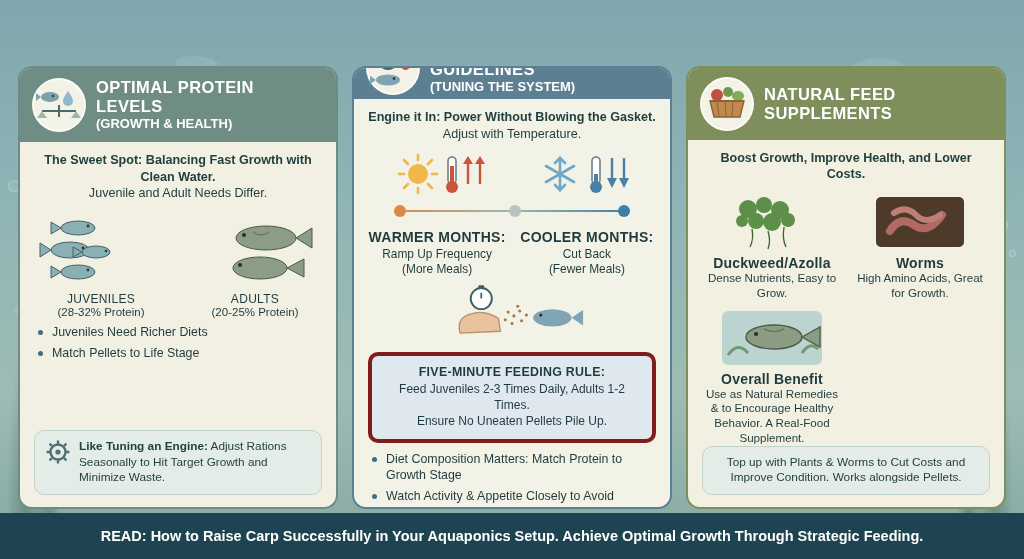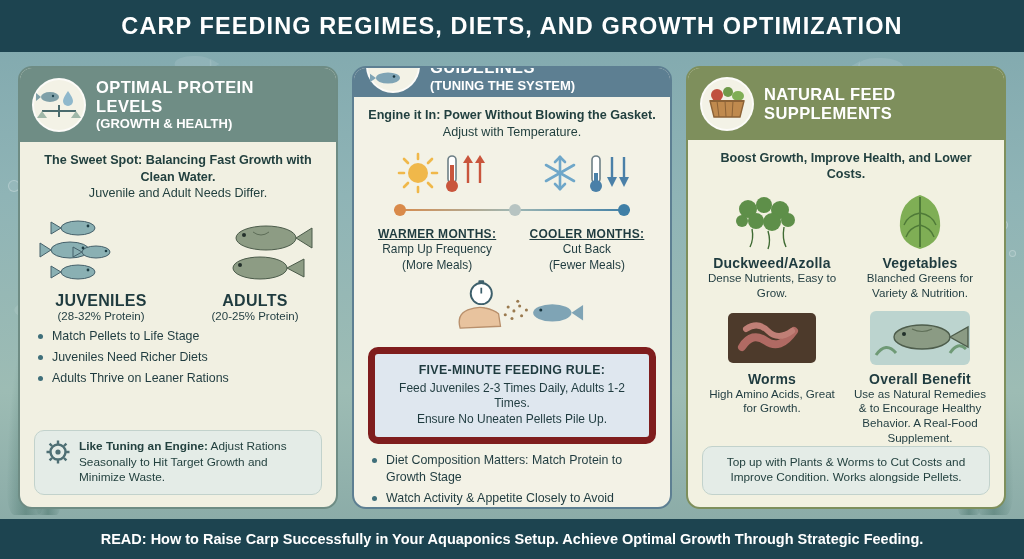--- a/index.html
+++ b/index.html
@@ -52,21 +52,21 @@
     margin: 0;
     color: #ffffff;
     font-size: 23.5px;
     font-weight: bold;
     letter-spacing: 1.1px;
     text-align: center;
   }
 
   
   .footer {
-    position: absolute; bottom: 0; left: 0; right: 0; height: 40px;
+    position: absolute; bottom: 0; left: 0; right: 0; height: 46px;
     background: #1d4450;
     display: flex; align-items: center; justify-content: center;
     z-index: 5;
   }
   .footer p {
     margin: 0; color: #ffffff;
     font-size: 14.5px; font-weight: bold; text-align: center;
   }
 
   
@@ -174,21 +174,21 @@
   .arrow-label {
     position: absolute; left: 50%; transform: translateX(-50%);
     font-size: 11.5px; font-weight: bold; color: #1f3b3f;
     background: transparent;
   }
   .labels-row {
     display: flex; justify-content: space-between;
     margin-top: 2px; padding: 0 2px;
   }
   .labels-row .lab { text-align: center; width: 130px; }
-  .labels-row .lab .name { font-size: 16px; font-weight: bold; letter-spacing: .3px; }
+  .labels-row .lab .name { font-size: 12px; font-weight: normal; letter-spacing: .3px; }
   .labels-row .lab .sub { font-size: 11.5px; }
 
   
   .temp-row {
     display: flex; justify-content: space-around; align-items: flex-end;
     margin-top: 8px;
   }
   .temp-line {
     position: relative; height: 22px; margin: 2px 10px 0 10px;
   }
@@ -196,25 +196,25 @@
     position: absolute; left: 6%; right: 6%; top: 10px; height: 2px;
     background: linear-gradient(90deg, #d98a4a, #9fb7b3, #3f7fa6);
   }
   .dot {
     position: absolute; top: 5px; width: 12px; height: 12px; border-radius: 50%;
   }
   .season-row { display: flex; justify-content: space-between; margin-top: 6px; }
   .season {
     width: 48%; text-align: center; font-size: 11.9px; line-height: 1.3;
   }
-  .season .h { font-weight: bold; font-size: 12px; letter-spacing: .3px; text-decoration: underline; }
+  .season .h { font-weight: bold; font-size: 14px; letter-spacing: .3px; }
 
   .rule-box {
     margin-top: 8px;
-    background: #dfe7ef; border: 7px solid #7f1d1d;
+    background: #dfe7ef; border: 4px solid #7f1d1d;
     border-radius: 10px;
     padding: 8px 10px 9px 10px;
     text-align: center;
     font-size: 12px; line-height: 1.32;
     color: #1f3b3f;
   }
   .rule-box .h { font-weight: bold; font-size: 12.4px; letter-spacing: .3px; display:block; margin-bottom: 2px;}
 
   .hand-art { height: 62px; position: relative; margin-top: 4px; }
 
@@ -248,23 +248,20 @@
     <div class="ghost-fish" style="left:170px;top:54px;transform:scale(.8);"></div>
     <div class="ghost-fish" style="right:120px;top:58px;transform:scaleX(-1);"></div>
     <div class="ghost-fish" style="right:46px;top:140px;transform:scaleX(-1) scale(.85);"></div>
     <div class="ghost-fish" style="left:12px;top:300px;transform:scale(.9);"></div>
     <div class="bubble" style="left:8px;top:180px;width:12px;height:12px;"></div>
     <div class="bubble" style="left:22px;top:205px;width:8px;height:8px;"></div>
     <div class="bubble" style="right:16px;top:220px;width:10px;height:10px;"></div>
     <div class="bubble" style="right:8px;top:250px;width:7px;height:7px;"></div>
   </div>
 
-  <div class="header">
-    <h1>CARP FEEDING REGIMES, DIETS, AND GROWTH OPTIMIZATION</h1>
-  </div>
 
   <div class="columns">
 
     <section class="col col-1">
       <div class="col-head">
         <div class="badge">
           <svg width="46" height="40" viewBox="0 0 46 40">
             <ellipse cx="14" cy="12" rx="9" ry="5" fill="#7fa0a8"></ellipse>
             <polygon points="5,12 0,8 0,16" fill="#7fa0a8"></polygon>
             <circle cx="17" cy="11" r="1.2" fill="#1d4450"></circle>
@@ -329,23 +326,22 @@
             <div class="name">JUVENILES</div>
             <div class="sub">(28-32% Protein)</div>
           </div>
           <div class="lab">
             <div class="name">ADULTS</div>
             <div class="sub">(20-25% Protein)</div>
           </div>
         </div>
 
         <ul class="bullets">
+          <li>Juveniles Need Richer Diets</li>
           <li>Match Pellets to Life Stage</li>
-          <li>Juveniles Need Richer Diets</li>
-          <li>Adults Thrive on Leaner Rations</li>
         </ul>
 
         <div class="note-box">
           <span style="min-width:26px;">
             <svg width="26" height="26" viewBox="0 0 26 26">
               <circle cx="13" cy="13" r="7.5" fill="none" stroke="#4e6f74" stroke-width="2.4"></circle>
               <circle cx="13" cy="13" r="2.6" fill="#4e6f74"></circle>
               <g stroke="#4e6f74" stroke-width="2.4">
                 <line x1="13" y1="1.5" x2="13" y2="5"></line>
                   <line x1="13" y1="21" x2="13" y2="24.5"></line>
@@ -538,31 +534,20 @@
                   <path d="M50 38 q2 10 -2 18"></path>
                     <path d="M66 40 q3 10 0 18"></path>
                     <path d="M82 36 q-2 12 2 20"></path>
                 </g>
               </svg>
             </div>
             <div class="name">Duckweed/Azolla</div>
             <div class="desc">Dense Nutrients, Easy to Grow.</div>
           </div>
 
-          <div class="feed-cell">
-            <div class="feed-art">
-              <svg width="100%" height="62" viewBox="0 0 140 62">
-                <path d="M70 58 q-22 -6 -20 -28 q2 -20 20 -26 q18 6 20 26 q2 22 -20 28z" fill="#7fae55"></path>
-                <path d="M70 56 v-50" stroke="#4f7a38" stroke-width="2"></path>
-                <path d="M70 22 q-12 2 -16 12 M70 34 q-11 3 -14 12 M70 22 q12 2 16 12 M70 34 q11 3 14 12" stroke="#4f7a38" stroke-width="1.4" fill="none"></path>
-              </svg>
-            </div>
-            <div class="name">Vegetables</div>
-            <div class="desc">Blanched Greens for Variety &amp; Nutrition.</div>
-          </div>
 
           <div class="feed-cell">
             <div class="feed-art">
               <svg width="100%" height="62" viewBox="0 0 140 62">
                 <rect x="26" y="6" width="88" height="50" rx="5" fill="#4d3a2b"></rect>
                 <path d="M40 40 q10 -16 24 -6 q14 10 28 -10" stroke="#b06a63" stroke-width="8" fill="none" stroke-linecap="round"></path>
                 <path d="M44 22 q12 -8 22 2 q10 10 24 0" stroke="#c07f76" stroke-width="6" fill="none" stroke-linecap="round"></path>
               </svg>
             </div>
             <div class="name">Worms</div>

